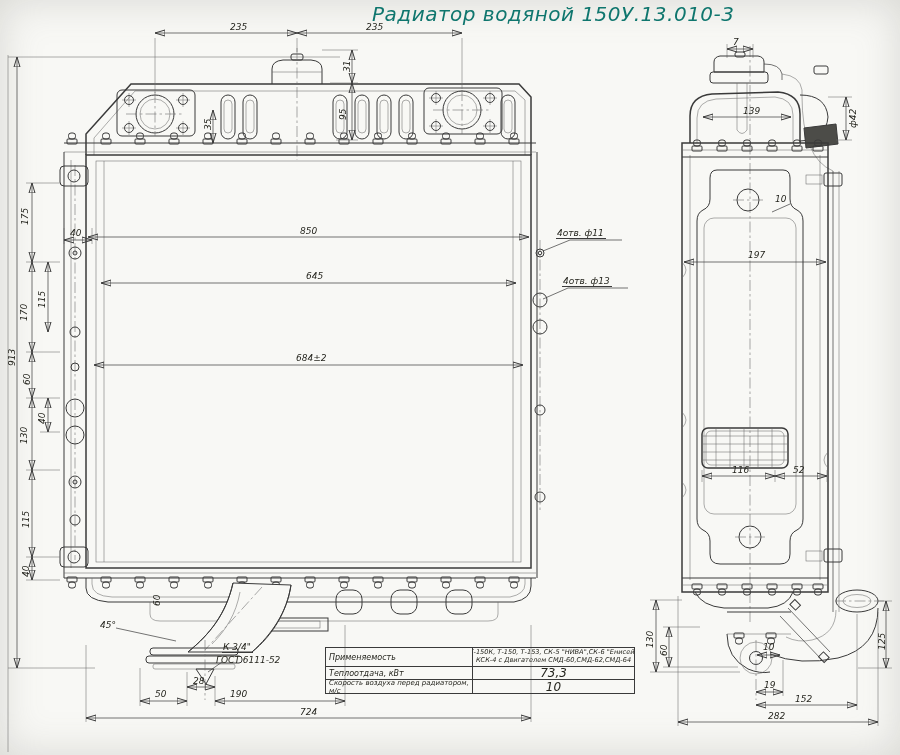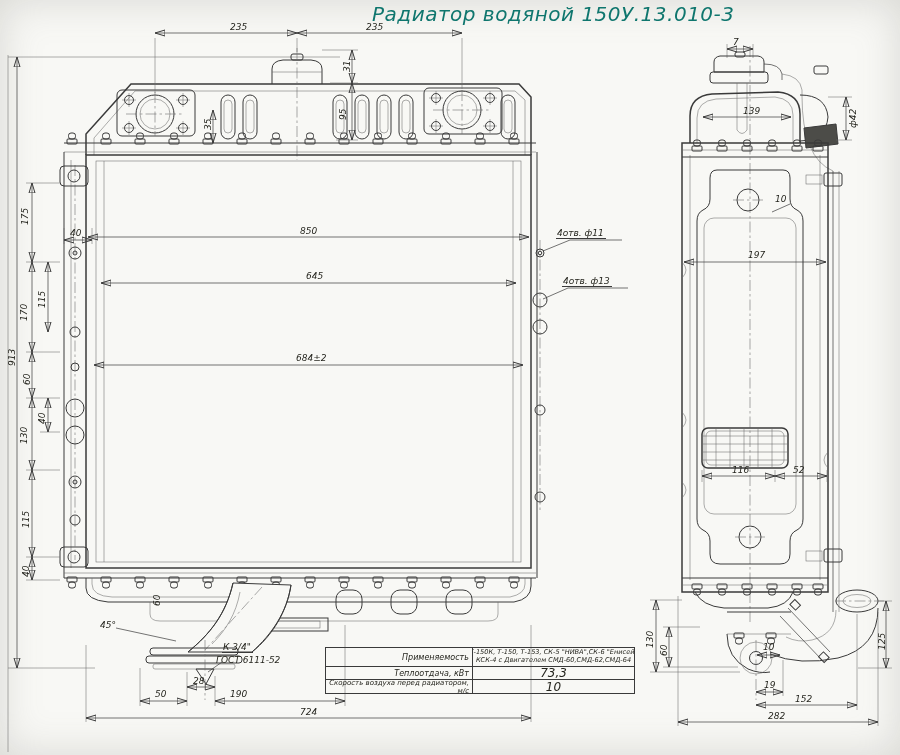--- a/index.html
+++ b/index.html
@@ -18,21 +18,21 @@
   .lbl{position:absolute;color:#26261f;font-size:9px;font-style:italic;white-space:nowrap;line-height:10px;}
   .rot{transform:rotate(-90deg);transform-origin:0 0;}
   .shelf{border-bottom:1px solid #3a3a3a;padding:0 2px 0 1px;display:inline-block;text-align:right;}
   #title{position:absolute;left:372px;top:2px;font-size:20px;font-style:italic;color:#0f766e;
          letter-spacing:.5px;}
   
   #spec{position:absolute;left:325px;top:647px;width:308px;height:45px;border:1.2px solid #3a3a3a;
         display:grid;grid-template-columns:147px 1fr;grid-template-rows:19px 13px 13px;
         font-style:italic;color:#25251e;}
   #spec>div{border-right:.8px solid #3a3a3a;border-bottom:.8px solid #3a3a3a;
-        padding:1px 3px;overflow:hidden;display:flex;flex-direction:column;justify-content:center;text-align:right;}
+        padding:1px 3px;overflow:hidden;display:flex;flex-direction:column;justify-content:center;}
   #spec>div:nth-child(2n){border-right:none;align-items:center;text-align:center;}
   #spec>div:nth-child(5),#spec>div:nth-child(6){border-bottom:none;}
   .t-lbl{font-size:8px;}
   .t-val{font-size:12px;}
   .t-sm{font-size:6.6px;line-height:7.6px;white-space:nowrap;}
 </style>
 </head>
 <body>
 <div id="sheet">
 

